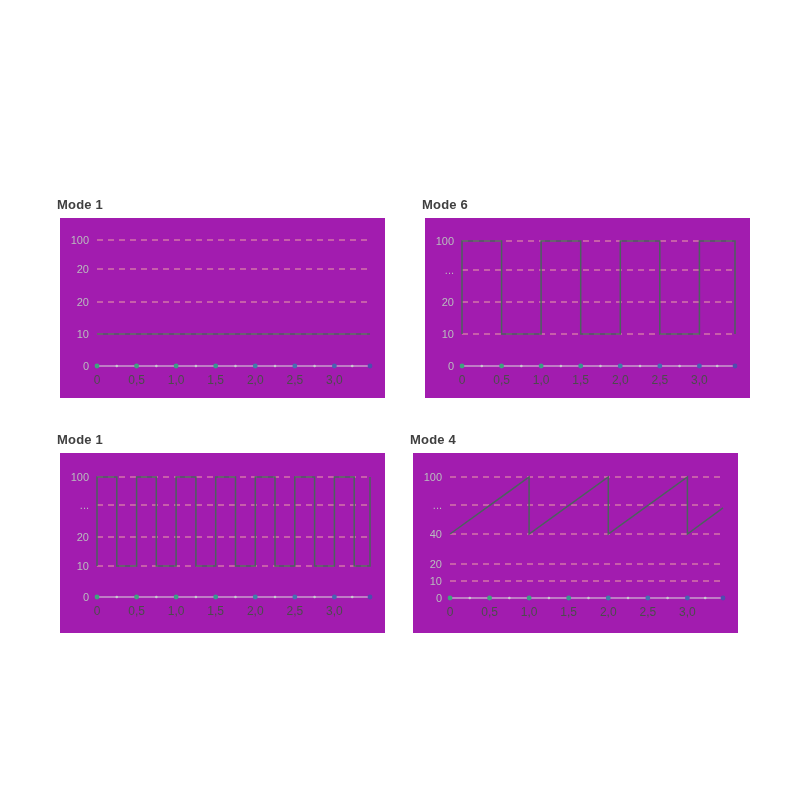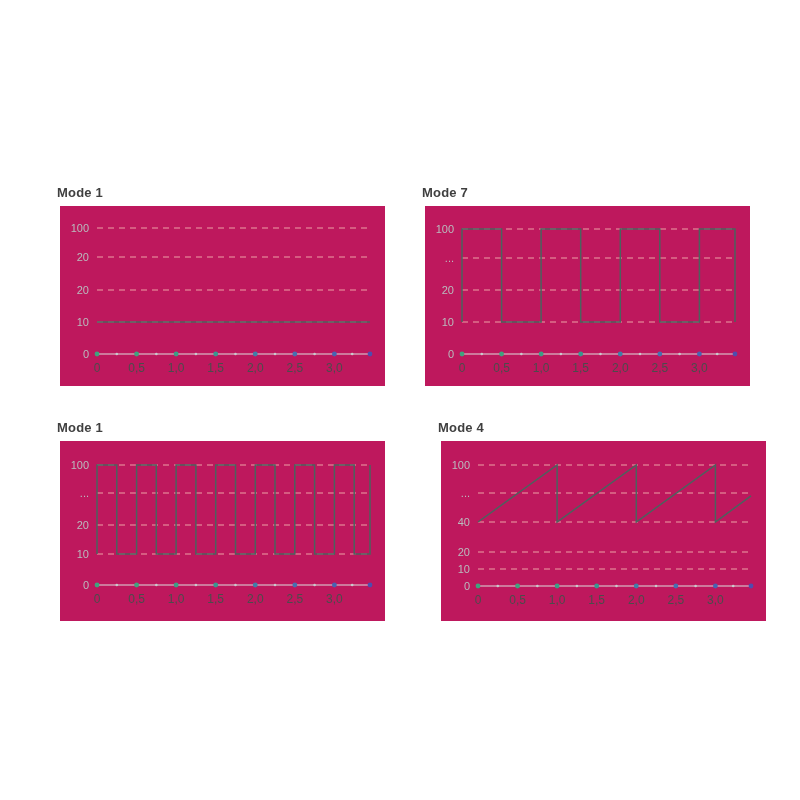--- a/index.html
+++ b/index.html
@@ -3,30 +3,30 @@
 <meta charset="utf-8">
 <style>
   html,body{margin:0;padding:0}
   body{
     width:800px;height:800px;background:#ffffff;position:relative;
     font-family:"Liberation Sans",sans-serif;overflow:hidden;
   }
   .chart-block{position:absolute;width:325px}
   .chart-title{
     font-size:13px;font-weight:700;color:#3f3f3f;
-    margin:0 0 6px -3px;letter-spacing:.2px;line-height:14px;
+    margin:12px 0 6px -3px;letter-spacing:.2px;line-height:14px;
   }
-  .panel{width:325px;height:180px;background:#be185d}
+  .panel{width:325px;height:180px;background:#a21caf}
   .panel svg{display:block}
   .ylab{fill:#b9bcbe;font-size:11px}
   .xlab{fill:#4c4c4c;font-size:12px}
   #block-0{left:60px;top:186px}
   #block-1{left:425px;top:186px}
   #block-2{left:60px;top:421px}
-  #block-3{left:441px;top:421px}
+  #block-3{left:413px;top:421px}
 </style>
 </head>
 <body>
 
 <section class="chart-block" id="block-0">
   <h3 class="chart-title">Mode 1</h3>
   <div class="panel">
     <svg width="325" height="180">
         <line x1="37" y1="22" x2="310" y2="22" stroke="#eda0a6" stroke-width="1" stroke-dasharray="6 5"></line>
         <text x="29" y="26" text-anchor="end" class="ylab">100</text>
@@ -59,21 +59,21 @@
         <text x="234.82608695652175" y="166" text-anchor="middle" class="xlab">2,5</text>
         <circle cx="274.3913043478261" cy="148" r="2.4" fill="#4763b2"></circle>
         <text x="274.3913043478261" y="166" text-anchor="middle" class="xlab">3,0</text>
         <circle cx="310" cy="148" r="2.4" fill="#4f4cae"></circle>
         <polyline points="37.0,116.0 310.0,116.0" fill="none" stroke="#4c625e" stroke-width="1.5" stroke-linejoin="miter"></polyline>
       </svg>
   </div>
 </section>
 
 <section class="chart-block" id="block-1">
-  <h3 class="chart-title">Mode 7</h3>
+  <h3 class="chart-title">Mode 6</h3>
   <div class="panel">
     <svg width="325" height="180">
         <line x1="37" y1="23" x2="310" y2="23" stroke="#eda0a6" stroke-width="1" stroke-dasharray="6 5"></line>
         <text x="29" y="27" text-anchor="end" class="ylab">100</text>
         <line x1="37" y1="52" x2="310" y2="52" stroke="#eda0a6" stroke-width="1" stroke-dasharray="6 5"></line>
         <text x="29" y="56" text-anchor="end" class="ylab">...</text>
         <line x1="37" y1="84" x2="310" y2="84" stroke="#eda0a6" stroke-width="1" stroke-dasharray="6 5"></line>
         <text x="29" y="88" text-anchor="end" class="ylab">20</text>
         <line x1="37" y1="116" x2="310" y2="116" stroke="#eda0a6" stroke-width="1" stroke-dasharray="6 5"></line>
         <text x="29" y="120" text-anchor="end" class="ylab">10</text>

